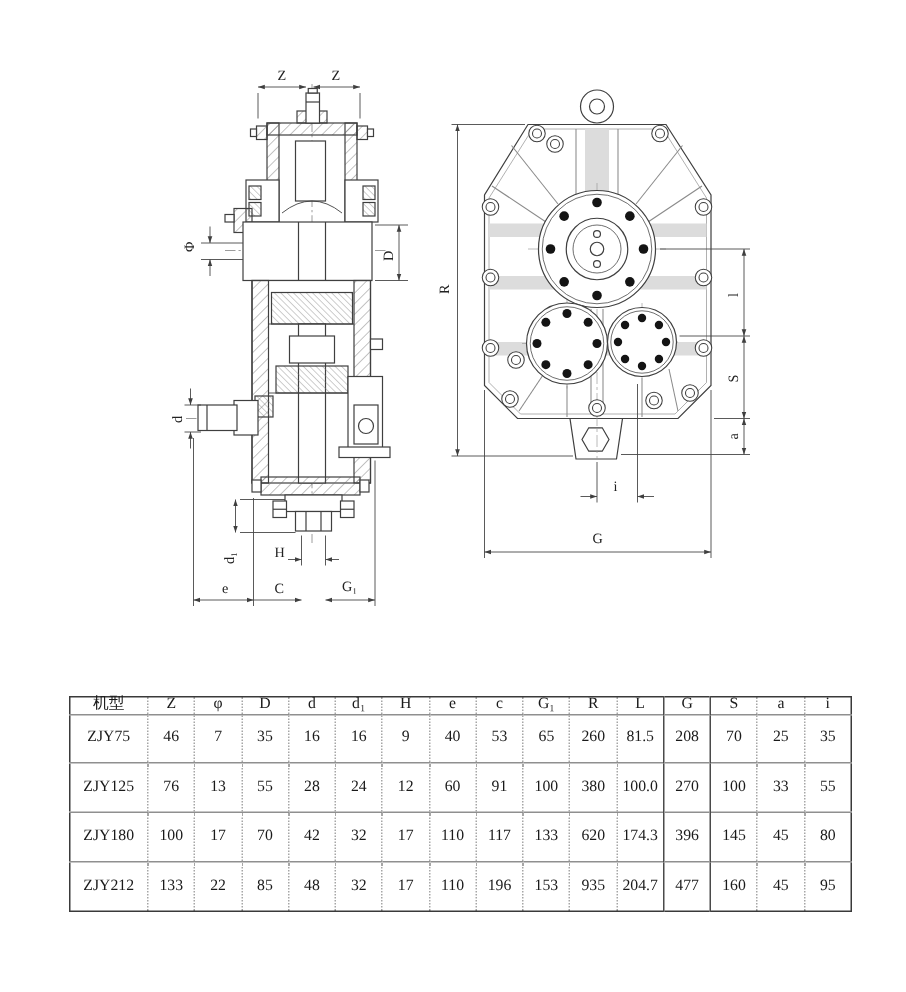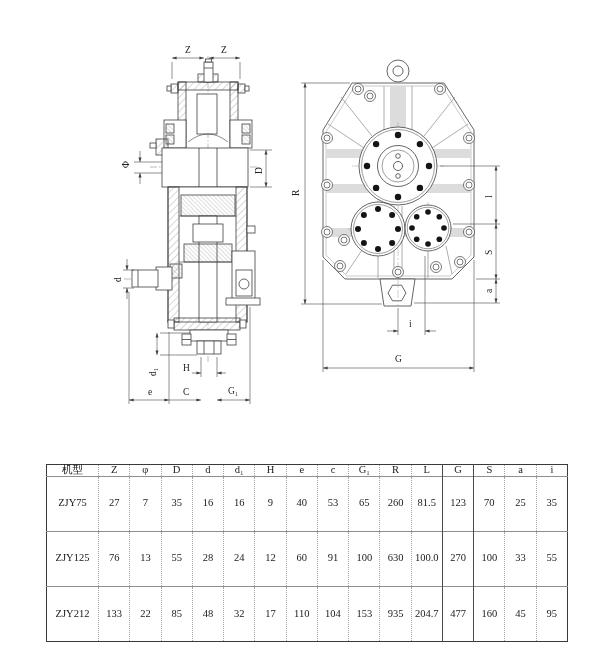--- a/index.html
+++ b/index.html
@@ -1,20 +1,20 @@
 <!DOCTYPE html>
 <html><head>
 <meta charset="utf-8">
 <style>
   html,body{margin:0;padding:0;background:#fff;}
   .stage{position:relative;width:604px;height:661px;background:#ffffff;overflow:hidden;
          font-family:"Liberation Serif",serif;}
   svg.drawing{position:absolute;left:0;top:0;}
   svg text{font-family:"Liberation Serif",serif;font-size:9.5px;fill:#222;}
-  table.spec{position:absolute;left:46px;top:464px;width:522px;height:178px;
+  table.spec{position:absolute;left:46px;top:464px;width:522px;height:144px;
     border-collapse:collapse;table-layout:fixed;
     font-family:"Liberation Serif",serif;font-size:10.5px;color:#1a1a1a;
     border:1.4px solid #3a3a3a;}
   table.spec th,table.spec td{
     border-left:1px dotted #a6a6a6;border-top:1px solid #8f8f8f;
     text-align:center;vertical-align:middle;font-weight:normal;padding:0;line-height:1;}
   table.spec th:first-child,table.spec td:first-child{border-left:none;}
   table.spec tr:first-child th{border-top:none;}
   table.spec .hl{border-left:1px solid #4a4a4a;}
 </style>
@@ -344,64 +344,82 @@
           <th>L</th>
           <th class="hl">G</th>
           <th class="hl">S</th>
           <th>a</th>
           <th>i</th>
         </tr>
       </thead>
     <tbody id="tbody">
         <tr>
           <td>ZJY75</td>
-          <td>27</td>
+          <td>46</td>
           <td>7</td>
           <td>35</td>
           <td>16</td>
           <td>16</td>
           <td>9</td>
           <td>40</td>
           <td>53</td>
           <td>65</td>
           <td>260</td>
           <td>81.5</td>
-          <td class="hl">123</td>
+          <td class="hl">208</td>
           <td class="hl">70</td>
           <td>25</td>
           <td>35</td>
         </tr>
         <tr>
           <td>ZJY125</td>
           <td>76</td>
           <td>13</td>
           <td>55</td>
           <td>28</td>
           <td>24</td>
           <td>12</td>
           <td>60</td>
           <td>91</td>
           <td>100</td>
-          <td>630</td>
+          <td>380</td>
           <td>100.0</td>
           <td class="hl">270</td>
           <td class="hl">100</td>
           <td>33</td>
           <td>55</td>
+        </tr>
+        <tr>
+          <td>ZJY180</td>
+          <td>100</td>
+          <td>17</td>
+          <td>70</td>
+          <td>42</td>
+          <td>32</td>
+          <td>17</td>
+          <td>110</td>
+          <td>117</td>
+          <td>133</td>
+          <td>620</td>
+          <td>174.3</td>
+          <td class="hl">396</td>
+          <td class="hl">145</td>
+          <td>45</td>
+          <td>80</td>
         </tr>
         <tr>
           <td>ZJY212</td>
           <td>133</td>
           <td>22</td>
           <td>85</td>
           <td>48</td>
           <td>32</td>
           <td>17</td>
           <td>110</td>
-          <td>104</td>
+          <td>196</td>
           <td>153</td>
           <td>935</td>
           <td>204.7</td>
           <td class="hl">477</td>
           <td class="hl">160</td>
           <td>45</td>
           <td>95</td>
         </tr>
       </tbody>
   </table>

